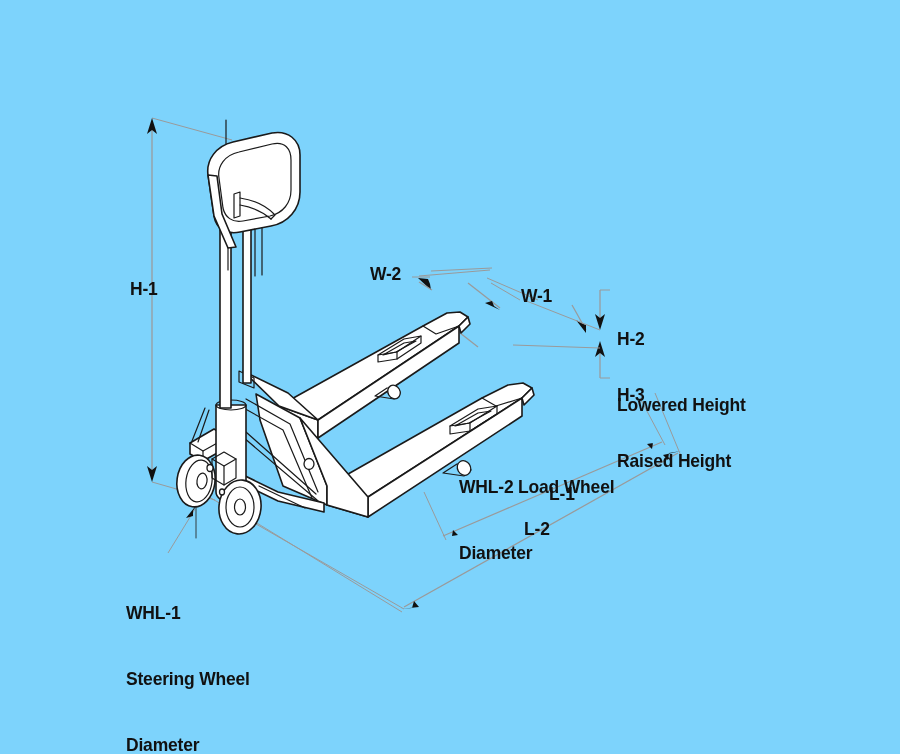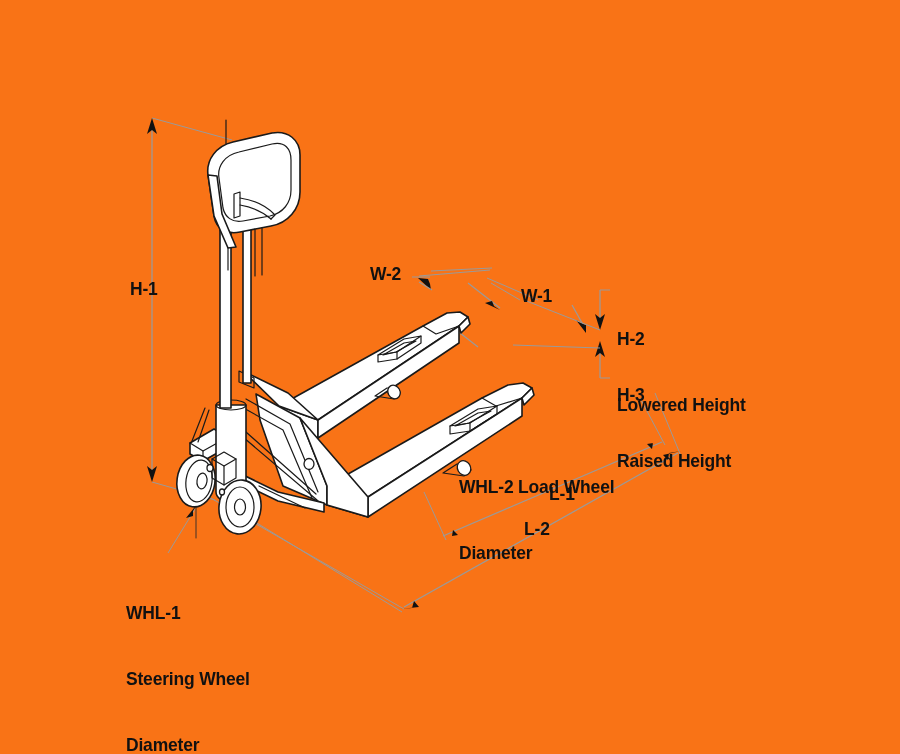--- a/index.html
+++ b/index.html
@@ -4,21 +4,21 @@
 <style>
   html, body {
     margin: 0;
     padding: 0;
     background: #ffffff;
   }
   #canvas {
     position: relative;
     width: 900px;
     height: 754px;
-    background: #f97316;
+    background: #7dd3fc;
     overflow: hidden;
     font-family: "Liberation Sans", sans-serif;
   }
   #drawing {
     position: absolute;
     left: 0;
     top: 0;
     width: 900px;
     height: 754px;
   }

